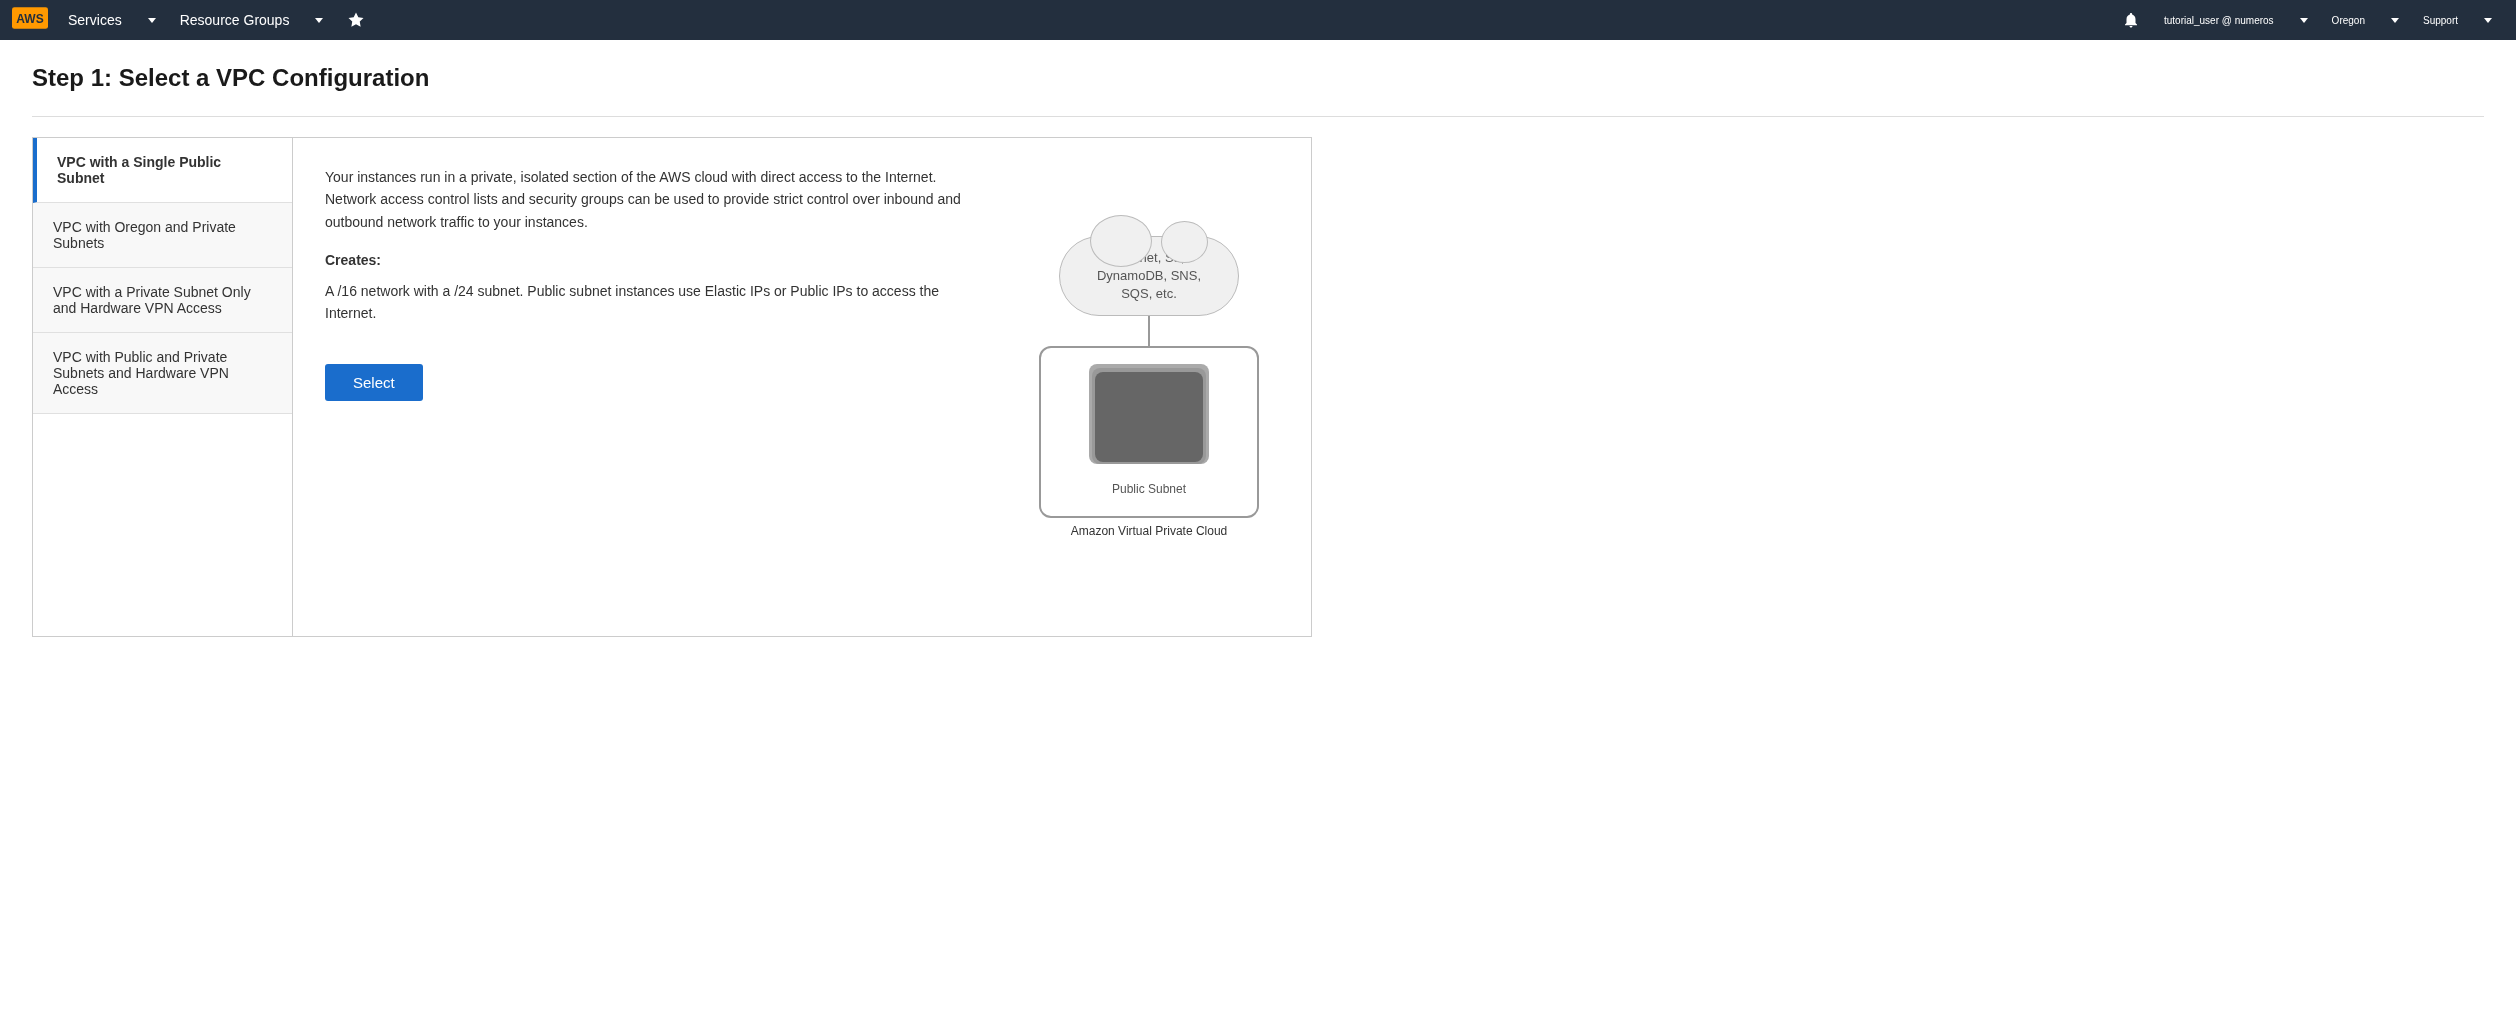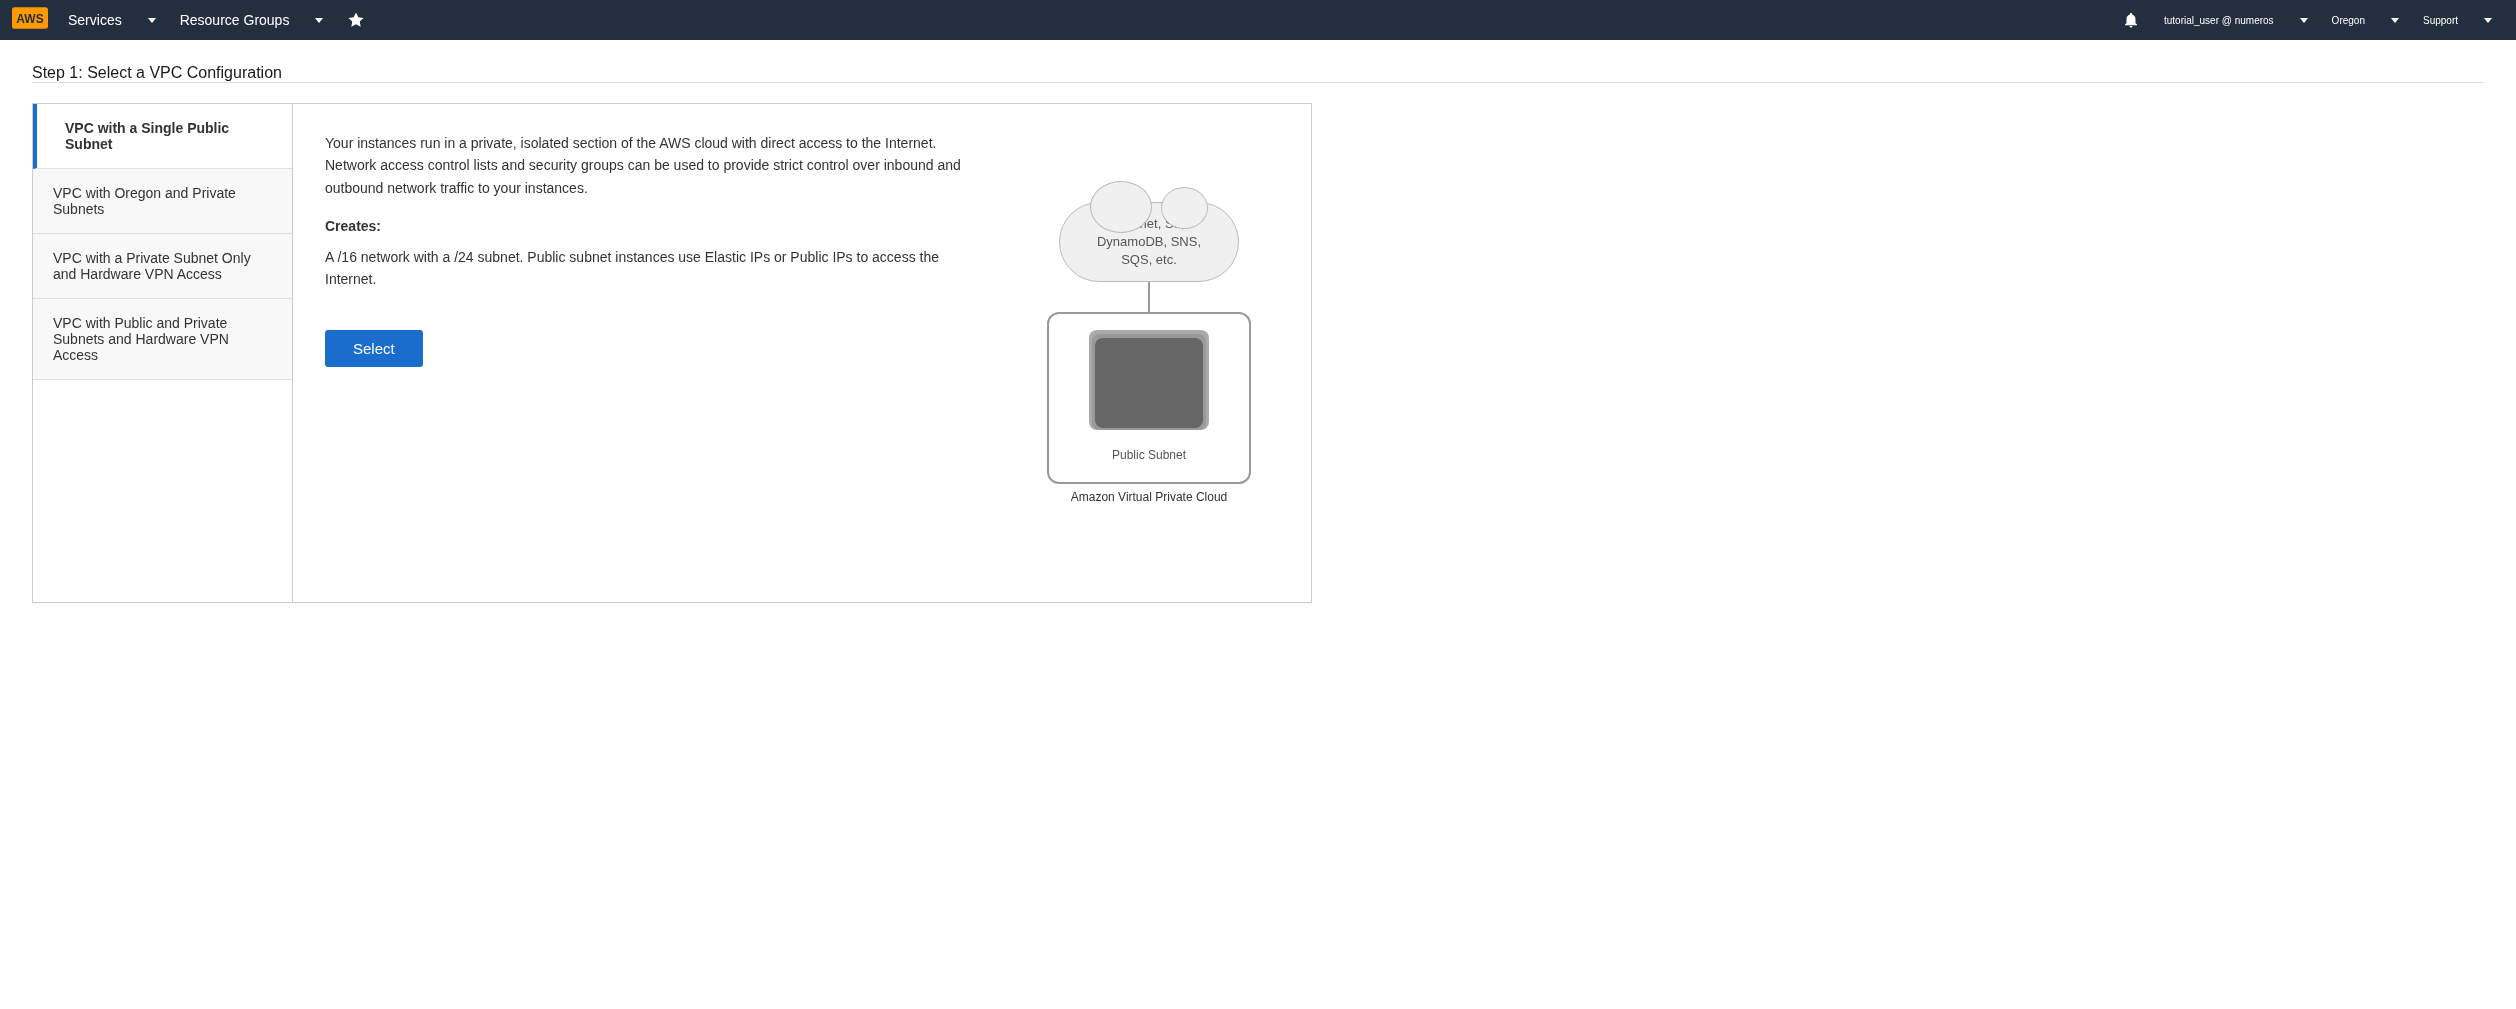--- a/index.html
+++ b/index.html
@@ -60,23 +60,24 @@
     }
 
     
     .page-content {
       padding: 24px 32px;
       background: #fff;
       min-height: calc(100vh - 40px);
     }
 
     .page-title {
-      font-size: 16px;
-      font-weight: 400;
+      font-size: 24px;
+      font-weight: 700;
       color: #1a1a1a;
+      margin-bottom: 24px;
     }
 
     .divider {
       border: none;
       border-top: 1px solid #ddd;
       margin-bottom: 20px;
     }
 
     
     .vpc-card {
@@ -97,21 +98,21 @@
       padding: 16px 20px;
       cursor: pointer;
       border-bottom: 1px solid #e0e0e0;
       font-size: 14px;
       color: #333;
       background: #f8f8f8;
     }
     .vpc-sidebar-item.active {
       background: #fff;
       border-left: 4px solid #1a6dcc;
-      padding-left: 28px;
+      padding-left: 20px;
       font-weight: bold;
     }
 
     
     .vpc-content {
       flex: 1;
       padding: 28px 32px;
       display: flex;
       flex-direction: row;
       gap: 40px;
@@ -197,21 +198,21 @@
       width: 2px;
       height: 30px;
       background: #999;
       margin: 0 auto;
     }
 
     .vpc-outer-box {
       border: 2px solid #999;
       border-radius: 12px;
       padding: 16px;
-      width: 204px;
+      width: 220px;
       display: flex;
       flex-direction: column;
       align-items: center;
       background: #fff;
     }
 
     .subnet-stack {
       position: relative;
       width: 120px;
       height: 110px;

